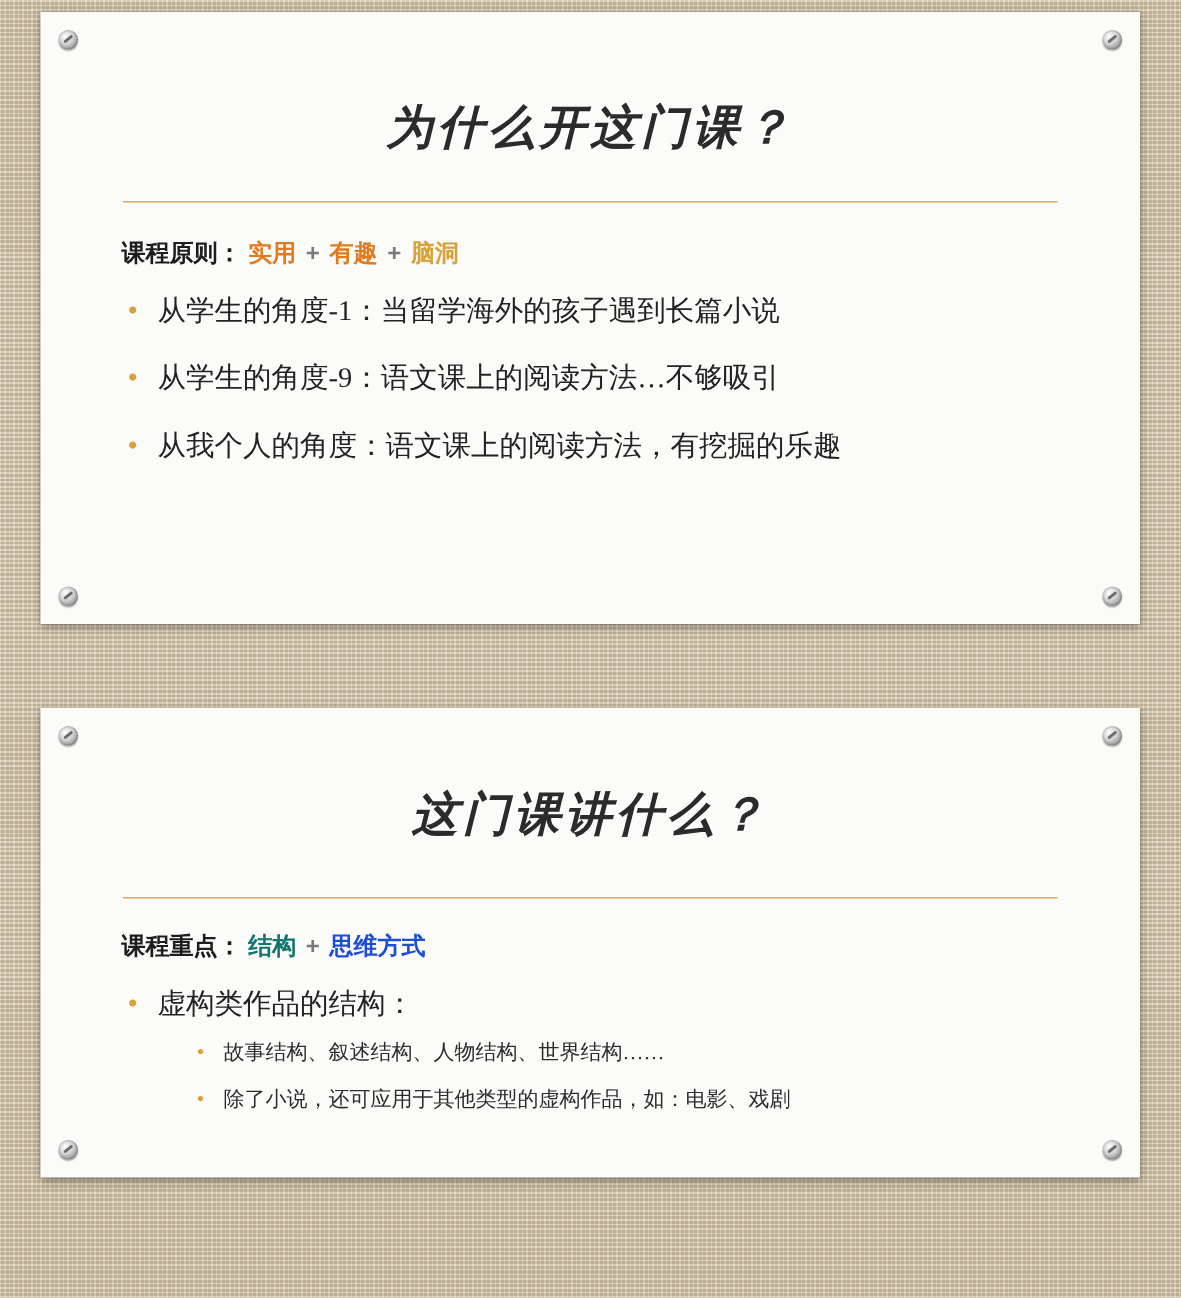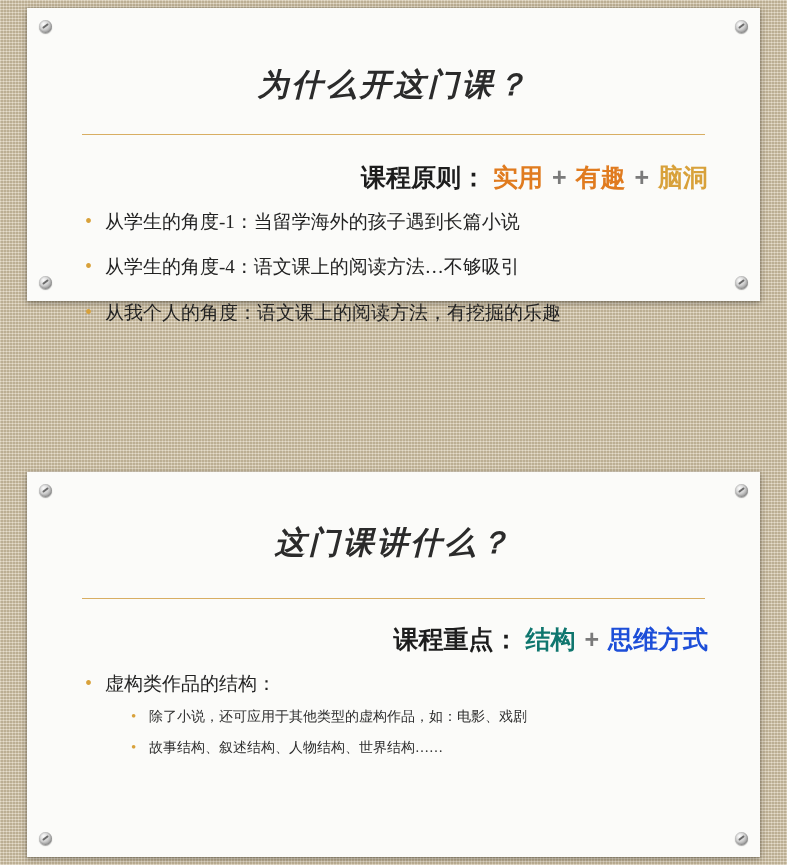--- a/index.html
+++ b/index.html
@@ -28,22 +28,22 @@
     z-index: 2;
   }
   .slide {
     position: absolute;
     left: 27px;
     width: 733px;
     background: #fbfbf9;
     box-shadow: 0 2px 6px rgba(0,0,0,0.35), 0 0 0 1px rgba(0,0,0,0.05);
     box-sizing: border-box;
   }
-  #slide-1 { top: 8px;  height: 293px; }
-  #slide-2 { top: 472px; height: 385px; }
+  #slide-1 { top: 8px;  height: 408px; }
+  #slide-2 { top: 472px; height: 313px; }
 
   .screw {
     position: absolute;
     width: 13px;
     height: 13px;
     border-radius: 50%;
     background: radial-gradient(circle at 35% 32%, #fdfdfd 0%, #cfcfcf 45%, #8e8e8e 80%, #6d6d6d 100%);
     box-shadow: 0 1px 1px rgba(0,0,0,0.35), inset 0 0 2px rgba(0,0,0,0.35);
   }
   .screw::after {
@@ -79,26 +79,25 @@
     background: #d8ae63;
     margin: 28px 55px 0 55px;
   }
   #slide-2 .divider { margin-top: 34px; }
 
   .body-area {
     padding: 22px 52px 0 52px;
   }
 
   .principle-line {
-    font-size: 25px;
+    font-size: 16px;
     font-weight: bold;
     color: #222;
     margin: 0 0 6px 2px;
     line-height: 1.6;
-    text-align: right;
   }
   .principle-line .lbl { color: #1d1d1d; }
   .principle-line .plus { color: #7a7a7a; font-weight: bold; padding: 0 2px; }
   .kw { font-weight: bold; }
 
   ul.bullets {
     list-style: none;
     margin: 10px 0 0 0;
     padding: 0;
   }
@@ -168,21 +167,21 @@
         <span class="lbl">课程原则：</span>
         <span class="kw" style="color:#e07b1f">实用</span>
         <span class="plus">+</span>
         <span class="kw" style="color:#e07b1f">有趣</span>
         <span class="plus">+</span>
         <span class="kw" style="color:#d8a13a">脑洞</span>
       </p>
 
       <ul class="bullets">
         <li>从学生的角度-1：当留学海外的孩子遇到长篇小说</li>
-        <li>从学生的角度-4：语文课上的阅读方法…不够吸引</li>
+        <li>从学生的角度-9：语文课上的阅读方法…不够吸引</li>
         <li>从我个人的角度：语文课上的阅读方法，有挖掘的乐趣</li>
       </ul>
     </div>
   </div>
 
   <div class="slide" id="slide-2">
     <span class="screw tl"></span>
     <span class="screw tr"></span>
     <span class="screw bl"></span>
     <span class="screw br"></span>
@@ -195,21 +194,21 @@
         <span class="lbl">课程重点：</span>
         <span class="kw" style="color:#0f766e">结构</span>
         <span class="plus">+</span>
         <span class="kw" style="color:#1d4ed8">思维方式</span>
       </p>
 
       <ul class="bullets">
         <li>
           <span>虚构类作品的结构：</span>
           <ul class="subbullets tight">
+            <li>故事结构、叙述结构、人物结构、世界结构……</li>
             <li>除了小说，还可应用于其他类型的虚构作品，如：电影、戏剧</li>
-            <li>故事结构、叙述结构、人物结构、世界结构……</li>
           </ul>
         </li>
       </ul>
     </div>
   </div>
 
 </div>
 
 </body></html>

